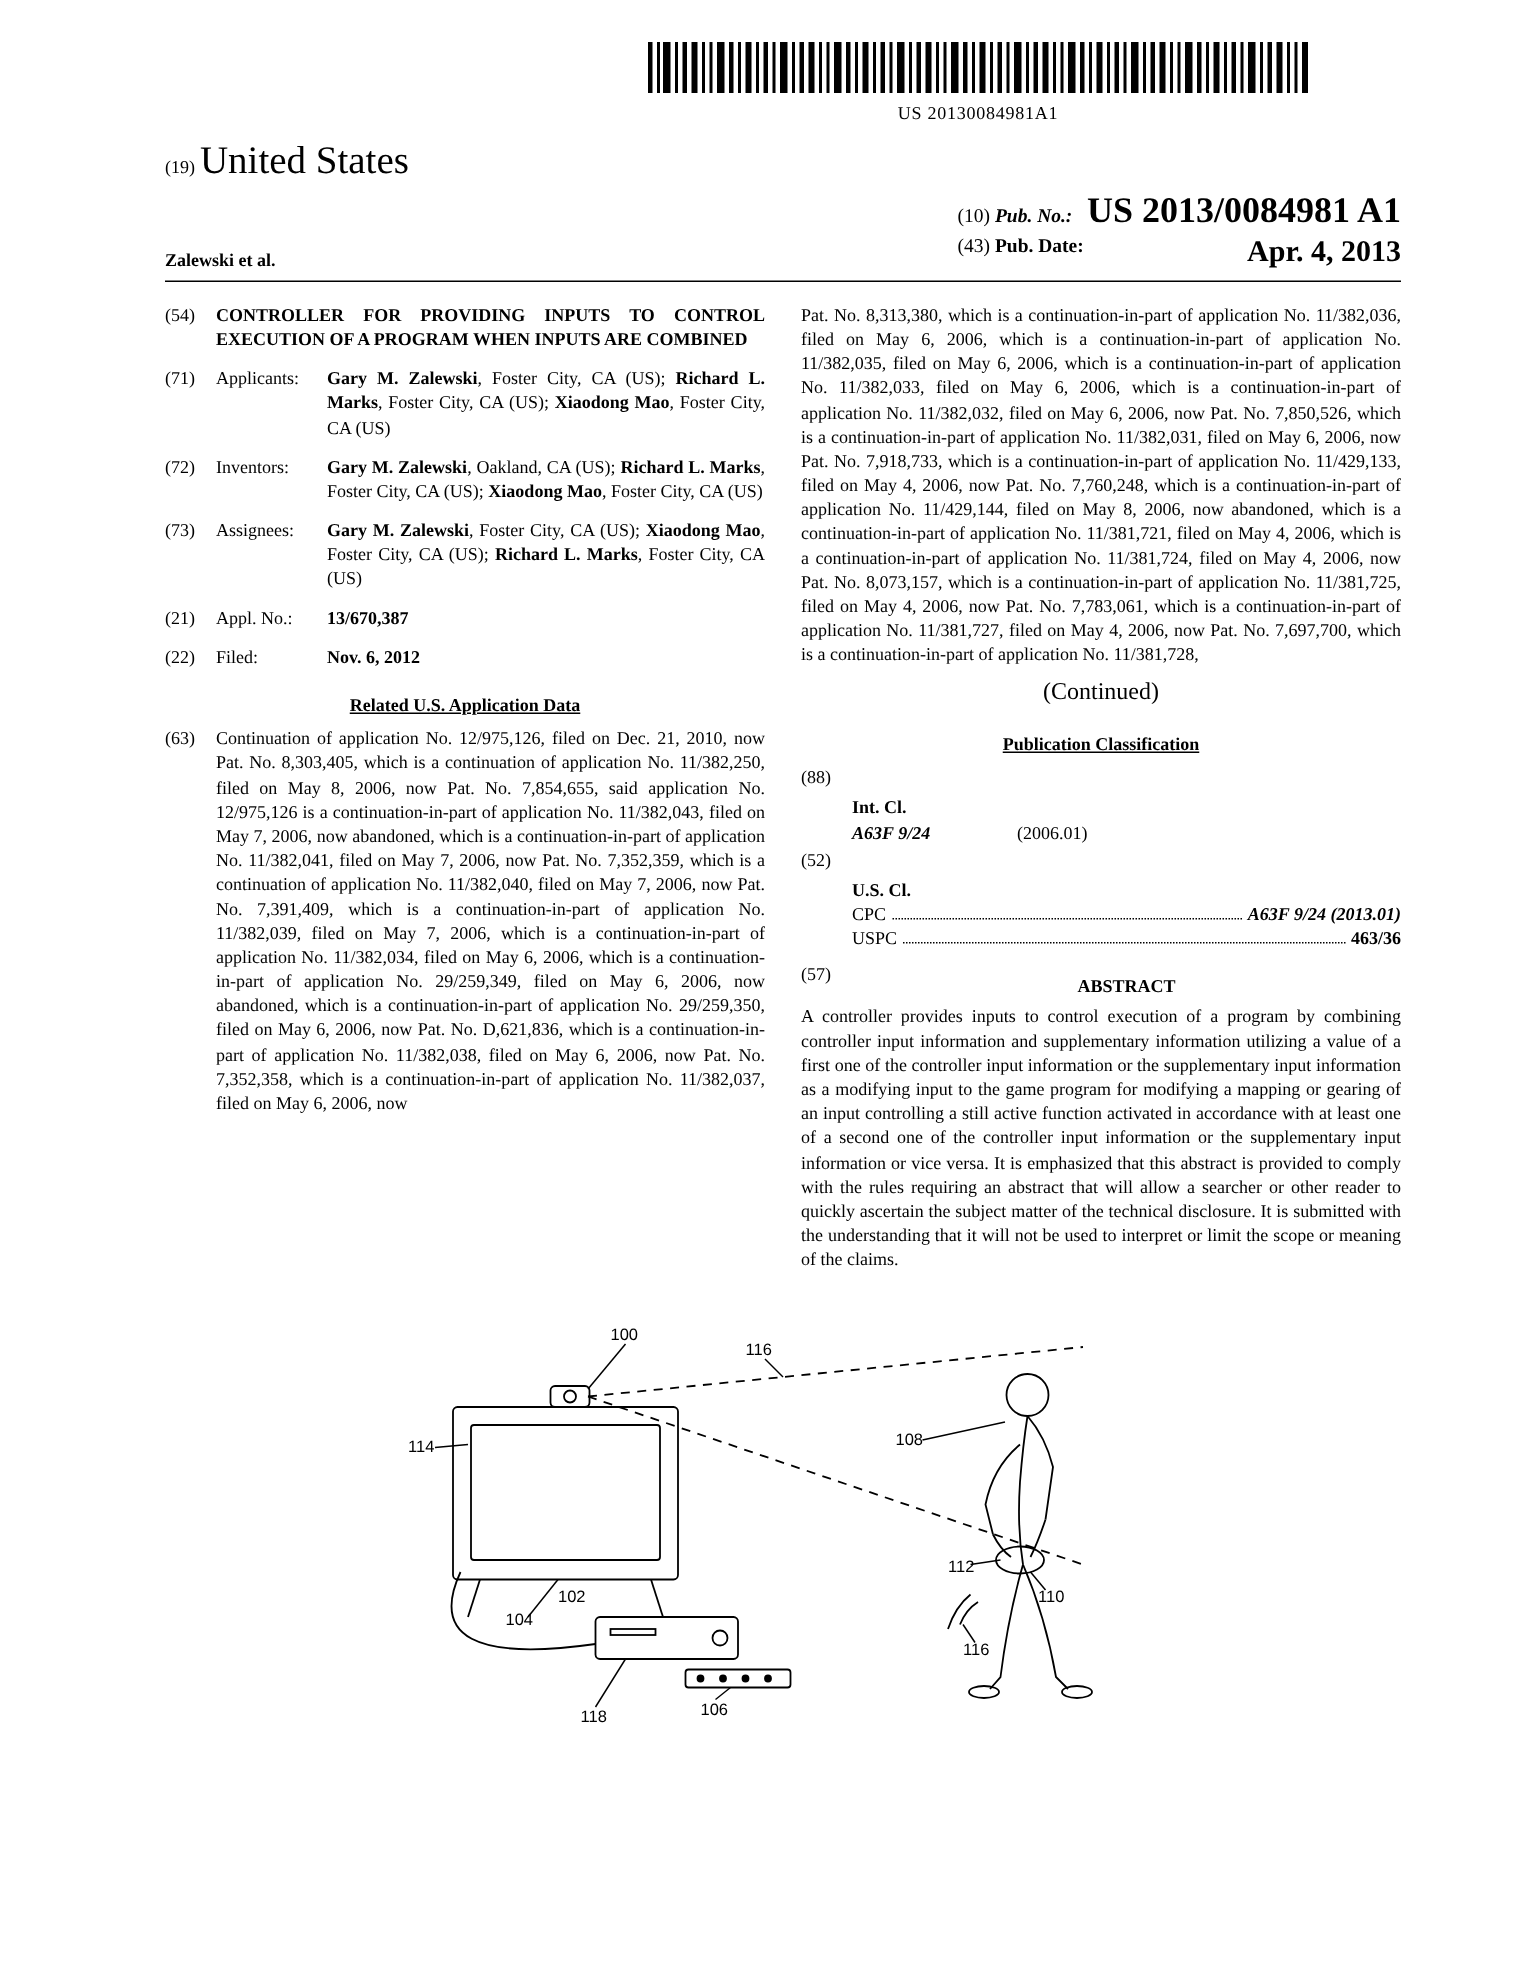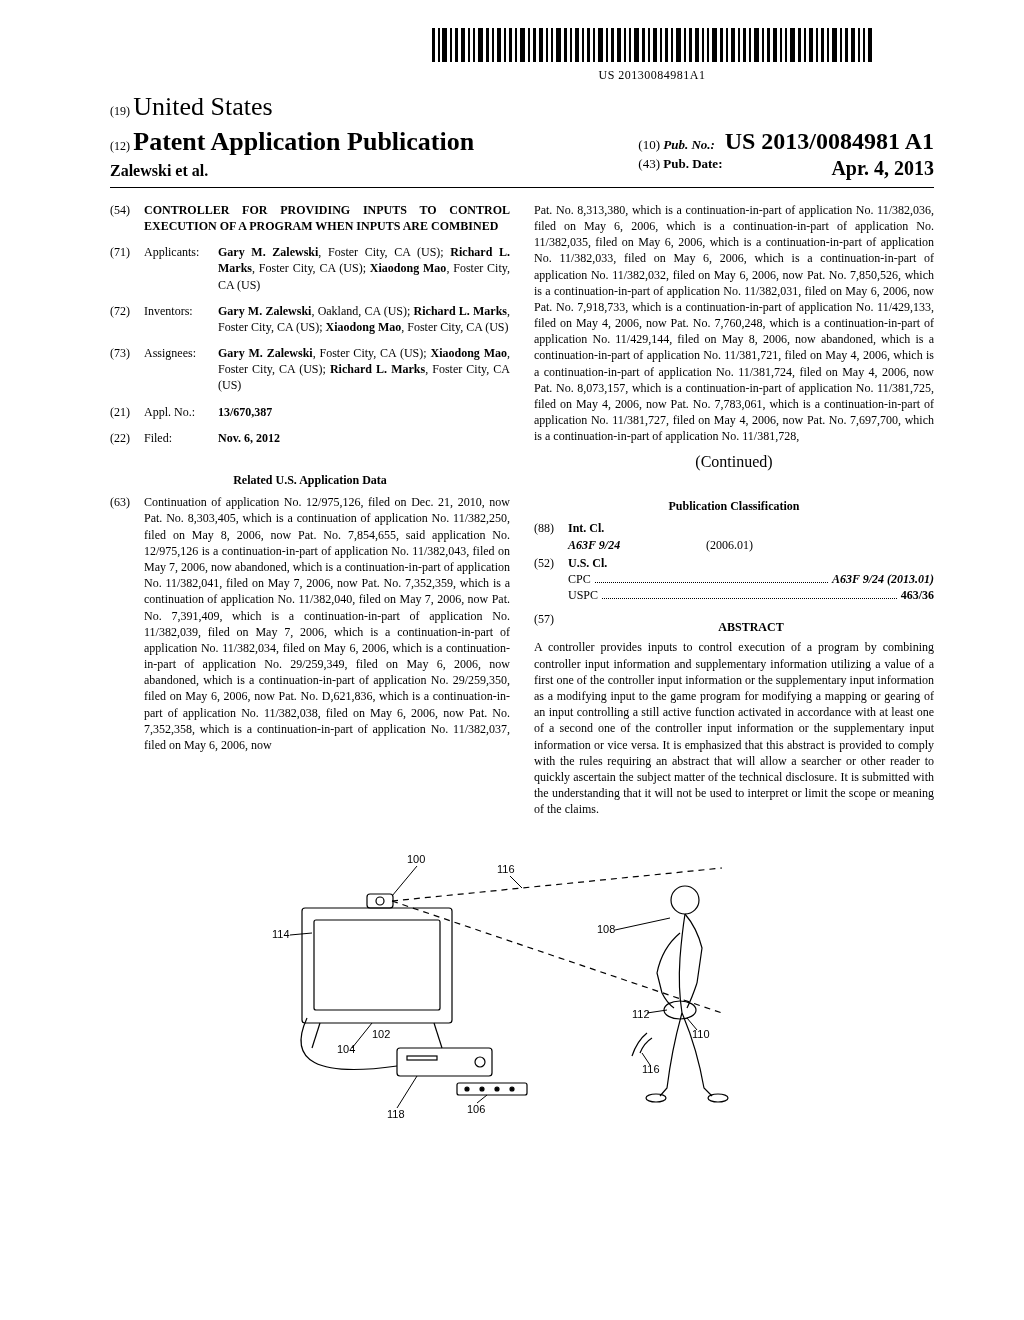--- a/index.html
+++ b/index.html
@@ -30,21 +30,21 @@
     .country-line .num { font-size: 12px; }
     .country-line .big { font-size: 26px; font-weight: normal; }
     .pub-row {
       display: flex;
       justify-content: space-between;
       align-items: flex-end;
       margin-top: 2px;
     }
     .pub-left .num { font-size: 12px; }
     .pub-left .big { font-size: 26px; font-weight: bold; }
-    .authors-line { font-size: 16px; font-weight: bold; margin-top: 2px; }
+    .authors-line { font-size: 12px; font-weight: bold; margin-top: 2px; }
     .pub-right { text-align: left; }
     .pub-right .line1 { font-size: 13px; }
     .pub-right .line1 .lbl { font-weight: bold; font-style: italic; }
     .pub-right .line1 .val { font-weight: bold; font-size: 24px; }
     .pub-right .line2 { font-size: 13px; }
     .pub-right .line2 .lbl { font-weight: bold; }
     .pub-right .line2 .val { font-weight: bold; font-size: 20px; float: right; margin-left: 40px;}
     .rule { border: none; border-top: 1.5px solid #000; margin: 6px 0 14px 0; }
     .columns {
       display: flex;
@@ -53,28 +53,29 @@
     .col { flex: 1; font-size: 12px; line-height: 1.35; }
     .field-row { display: flex; margin-bottom: 10px; }
     .field-num { width: 34px; flex-shrink: 0; }
     .field-label { width: 74px; flex-shrink: 0; }
     .field-body { flex: 1; text-align: justify; }
     .title-field .field-body { font-weight: bold; }
     .bold { font-weight: bold; }
     .section-heading {
       text-align: center;
       font-weight: bold;
-      margin: 26px 0 6px 0;
+      margin: 16px 0 6px 0;
       font-size: 12px;
+      text-decoration: underline;
     }
     .continued { text-align: center; font-size: 16px; margin: 6px 0;}
     .cls-row { display: flex; margin-bottom: 2px; }
     .cls-num { width: 34px; flex-shrink: 0; }
-    .cls-body { flex: 1; }
-    .cls-line { display: flex; gap: 28px; }
+    .cls-body { flex: 1; margin-top: 20px; }
+    .cls-line { display: flex; }
     .cls-code { font-weight: bold; font-style: italic; width: 110px;}
     .cls-ver { }
     .dotted-line {
       display: flex;
       align-items: baseline;
     }
     .dotted-fill {
       flex: 1;
       border-bottom: 1px dotted #000;
       margin: 0 4px 3px 4px;
@@ -179,24 +180,20 @@
   <div class="barcode-text">US 20130084981A1</div>
 </div>
 
 <div class="header-block">
   <div class="country-line">
     <span class="num">(19)</span>
     <span class="big">United States</span>
   </div>
   <div class="pub-row">
     <div class="pub-left">
-      <div>
-        <span class="num">(12)</span>
-        <span class="big">Patent Application Publication</span>
-      </div>
       <div class="authors-line">Zalewski et al.</div>
     </div>
     <div class="pub-right">
       <div class="line1">
         <span>(10)</span>
         <span class="lbl">Pub. No.:</span>&nbsp;&nbsp;
         <span class="val">US 2013/0084981 A1</span>
       </div>
       <div class="line2">
         <span>(43)</span>

